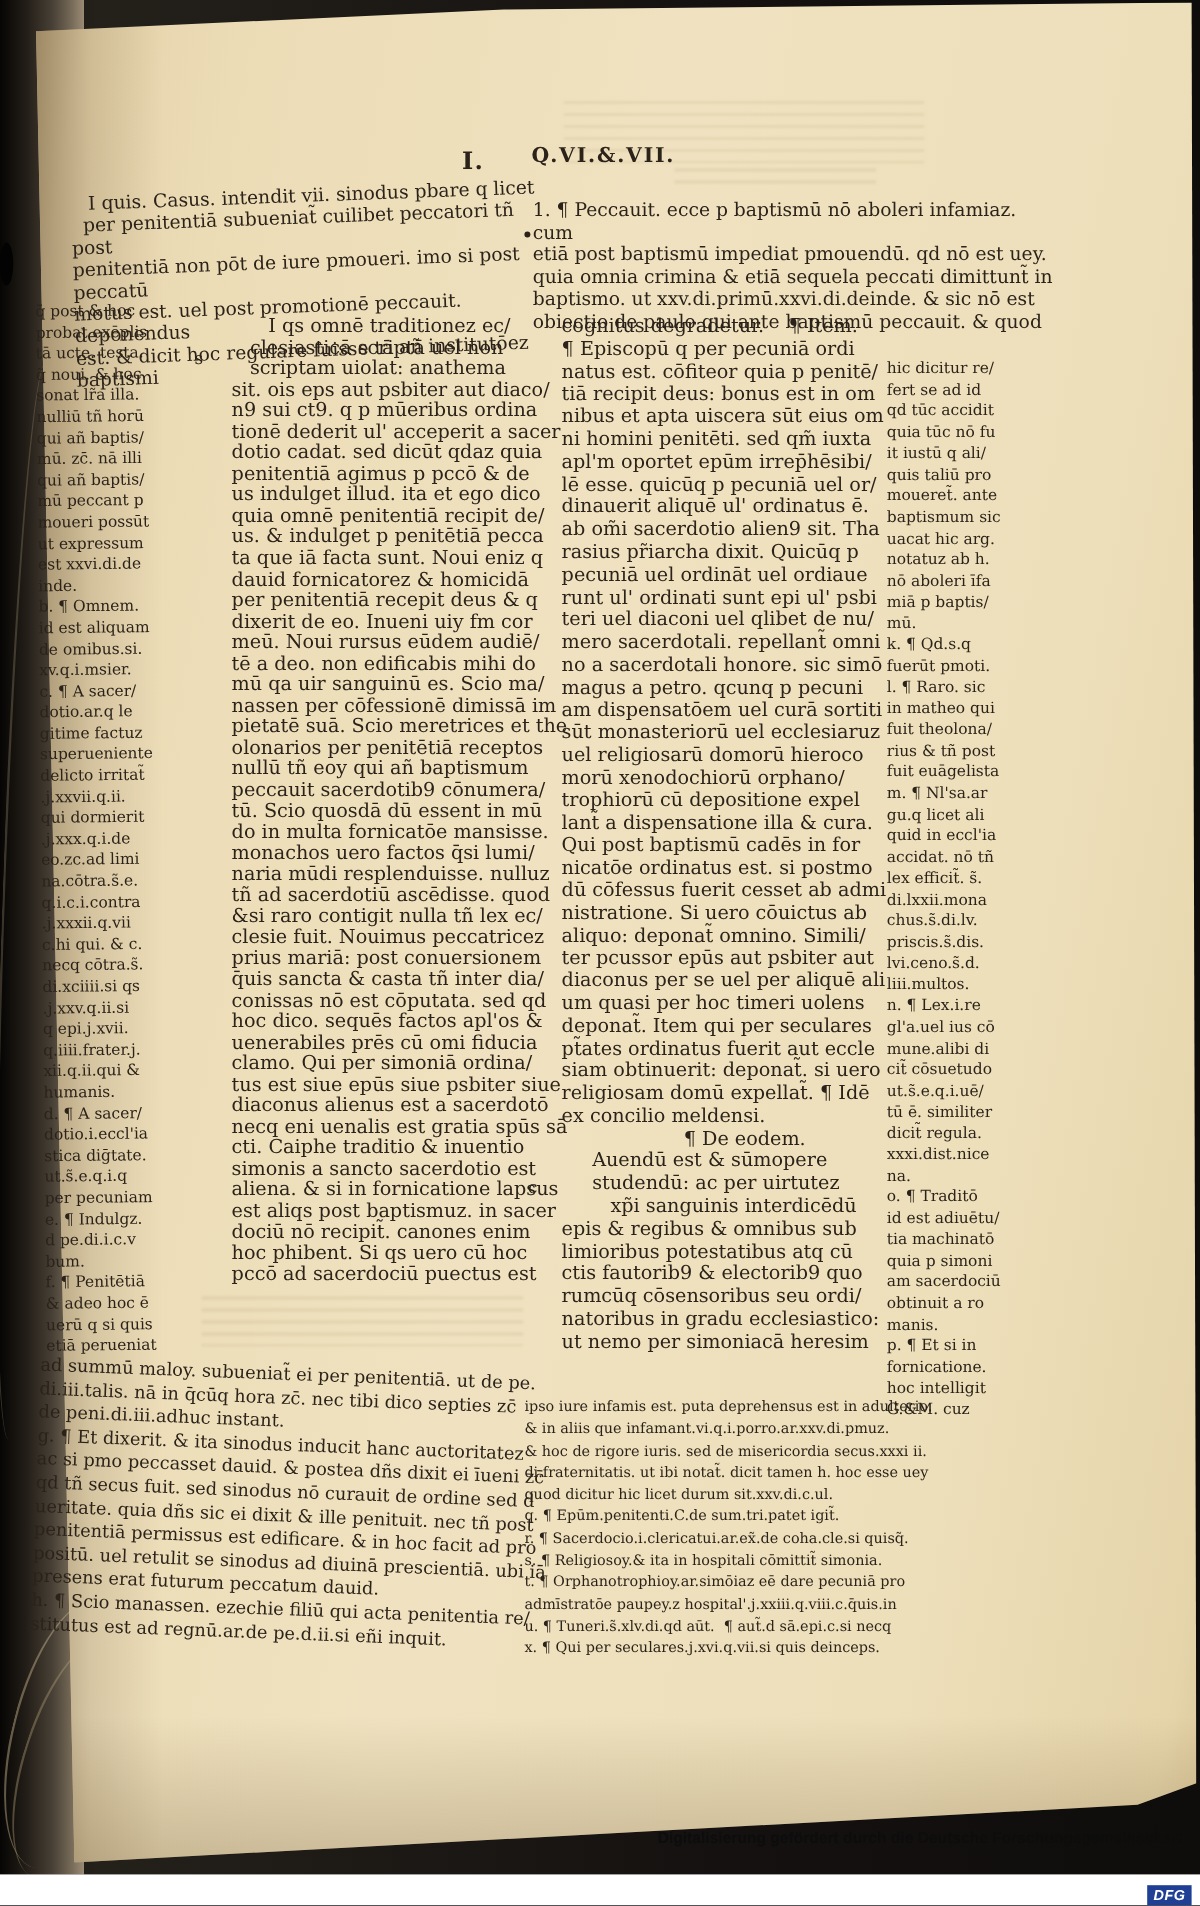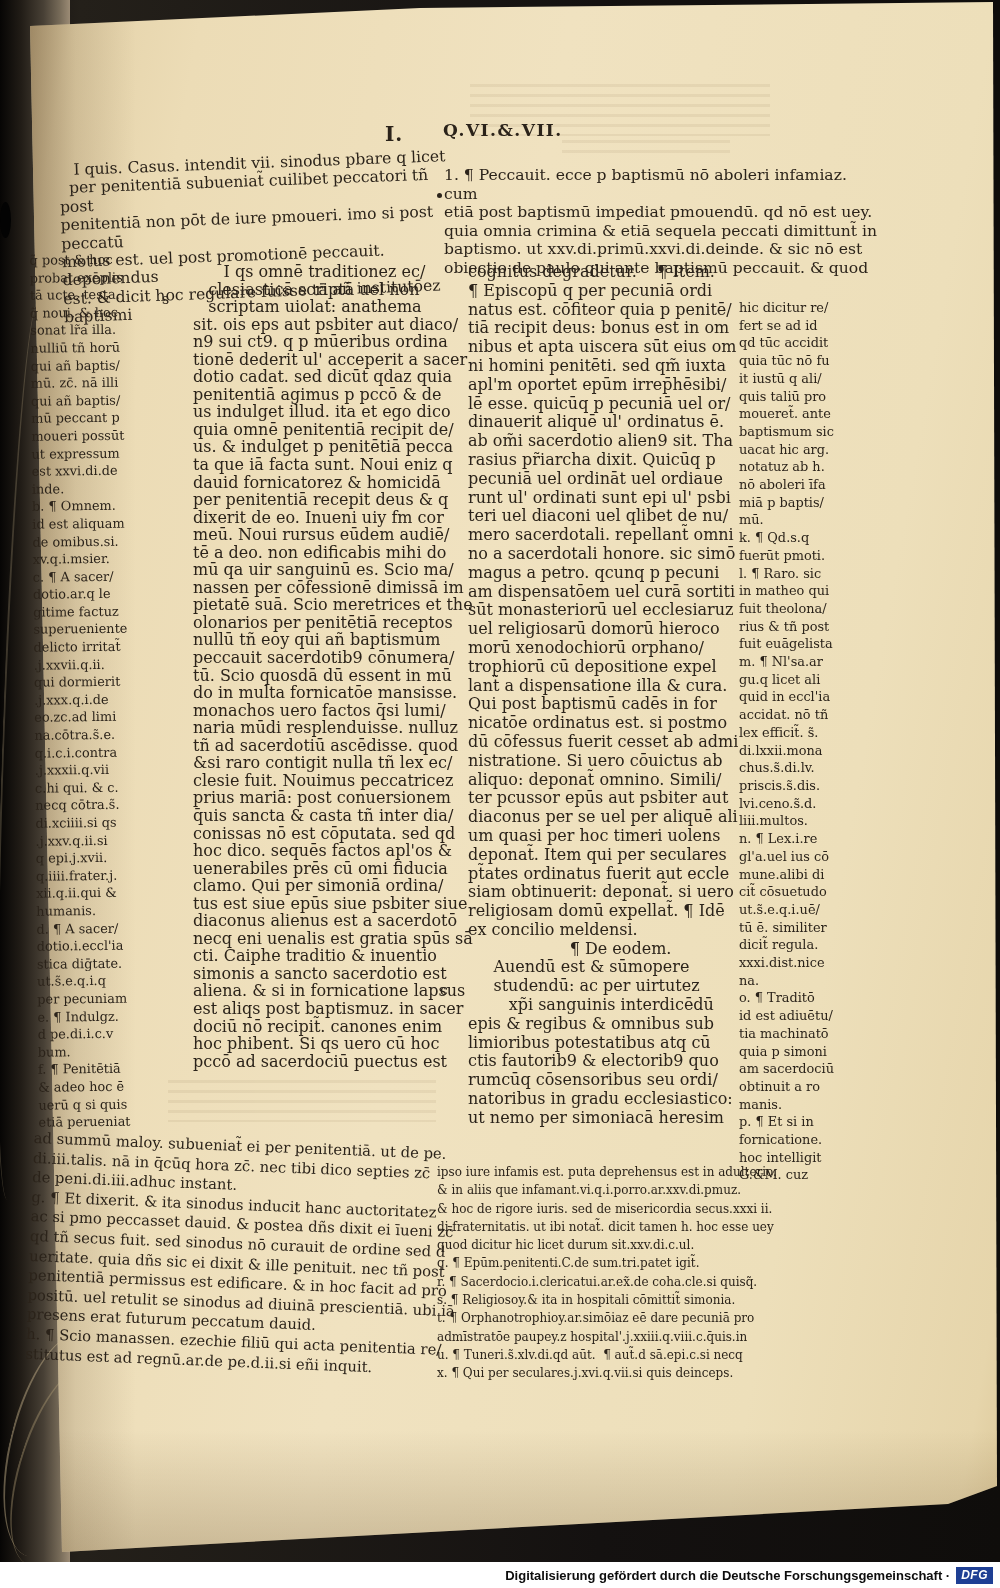--- a/index.html
+++ b/index.html
@@ -49,25 +49,25 @@
   .col-center{left:436px;top:263px;width:283px;line-height:18.8px;}
   .guide{position:absolute;font-size:14px;color:#2b231a;}
   .guide-s{left:162px;top:291px;}
   .guide-c{left:440px;top:982px;}
   .bullet-mark{position:absolute;left:437px;top:193px;width:5px;height:5px;background:#2b231a;border-radius:50%;}
   .bot{font-size:14.8px;}
   .bot-left{left:34px;top:1128px;width:428px;line-height:19.6px;transform:rotate(2.2deg);transform-origin:0 0;}
   .bot-right{left:437px;top:1163px;width:478px;font-size:12px;line-height:18.3px;}
   
   .footer{position:absolute;left:0;top:1562px;width:1000px;height:26px;background:#ffffff;
-          display:flex;align-items:center;justify-content:flex-end;gap:6px;
-          font-family:"Liberation Sans","DejaVu Sans",sans-serif;padding-right:7px;box-sizing:border-box;}
+          display:flex;align-items:flex-end;justify-content:flex-end;gap:6px;
+          font-family:"Liberation Sans","DejaVu Sans",sans-serif;padding-right:7px;box-sizing:border-box;flex-direction:column;}
   .credit{font-size:13px;font-weight:bold;color:#0d0d0d;}
   .dfg{background:#1e3f94;color:#ffffff;font-size:12px;font-weight:bold;font-style:italic;
-       padding:1px 5px 2px 5px;letter-spacing:.5px;}
+       padding:1px 5px 2px 5px;letter-spacing:.5px;margin-top:26px;}
 </style>
 </head>
 <body>
 
 <div class="stage">
 
   <div class="photo"></div>
   <div class="spine"></div>
   <div class="stack-arc arc3"></div>
   <div class="stack-arc arc1"></div>

